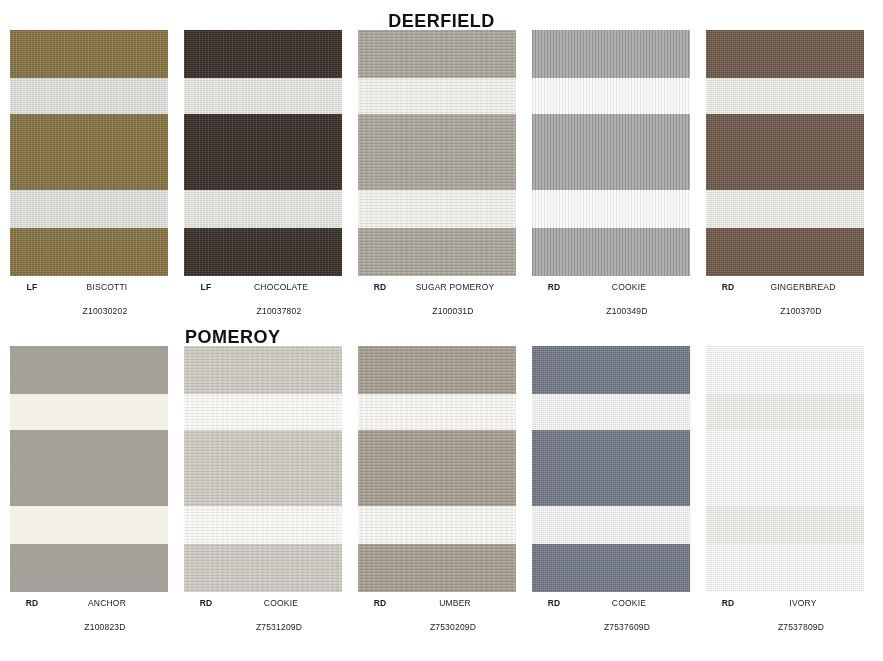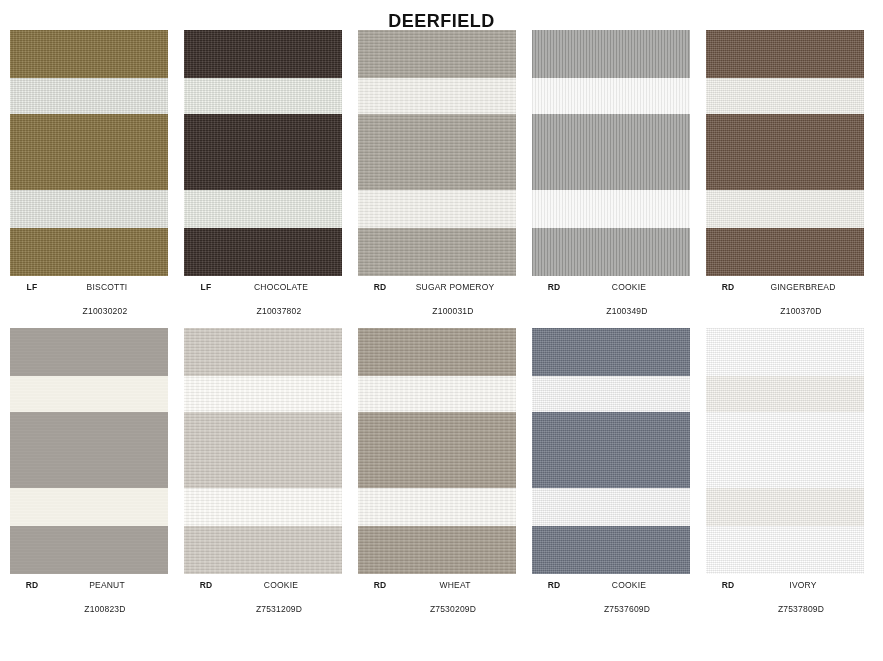--- a/index.html
+++ b/index.html
@@ -245,33 +245,34 @@
               <span class="opacity-code">RD</span>
               <span class="color-name">GINGERBREAD</span>
             </div>
             <div class="item-number">Z100370D</div>
           </div>
         </div>
       </div>
   </div>
 
   <div class="section" id="section-pomeroy">
+    <h1 class="collection-title left">POMEROY</h1>
     <div class="swatch-row" id="row-pomeroy">
         <div class="swatch-cell">
           <div class="swatch">
             <div class="band band-opaque-1 tex-flat" style="background: rgb(165, 160, 154);"></div>
             <div class="band band-sheer-1 tex-flat" style="background: rgb(244, 242, 233);"></div>
             <div class="band band-opaque-2 tex-flat" style="background: rgb(165, 160, 154);"></div>
             <div class="band band-sheer-2 tex-flat" style="background: rgb(244, 242, 233);"></div>
             <div class="band band-opaque-3 tex-flat" style="background: rgb(165, 160, 154);"></div>
           </div>
           <div class="caption">
             <div class="caption-line1">
               <span class="opacity-code">RD</span>
-              <span class="color-name">PEANUT</span>
+              <span class="color-name">ANCHOR</span>
             </div>
             <div class="item-number">Z100823D</div>
           </div>
         </div>
         <div class="swatch-cell">
           <div class="swatch">
             <div class="band band-opaque-1 tex-linen" style="background: rgb(207, 202, 194);"></div>
             <div class="band band-sheer-1 tex-linen" style="background: rgb(251, 250, 246);"></div>
             <div class="band band-opaque-2 tex-linen" style="background: rgb(207, 202, 194);"></div>
             <div class="band band-sheer-2 tex-linen" style="background: rgb(251, 250, 246);"></div>
@@ -289,21 +290,21 @@
           <div class="swatch">
             <div class="band band-opaque-1 tex-linen" style="background: rgb(165, 156, 142);"></div>
             <div class="band band-sheer-1 tex-linen" style="background: rgb(248, 247, 243);"></div>
             <div class="band band-opaque-2 tex-linen" style="background: rgb(165, 156, 142);"></div>
             <div class="band band-sheer-2 tex-linen" style="background: rgb(248, 247, 243);"></div>
             <div class="band band-opaque-3 tex-linen" style="background: rgb(165, 156, 142);"></div>
           </div>
           <div class="caption">
             <div class="caption-line1">
               <span class="opacity-code">RD</span>
-              <span class="color-name">WHEAT</span>
+              <span class="color-name">UMBER</span>
             </div>
             <div class="item-number">Z7530209D</div>
           </div>
         </div>
         <div class="swatch-cell">
           <div class="swatch">
             <div class="band band-opaque-1 tex-weave" style="background: rgb(111, 118, 132);"></div>
             <div class="band band-sheer-1 tex-weave" style="background: rgb(250, 250, 250);"></div>
             <div class="band band-opaque-2 tex-weave" style="background: rgb(111, 118, 132);"></div>
             <div class="band band-sheer-2 tex-weave" style="background: rgb(250, 250, 250);"></div>

